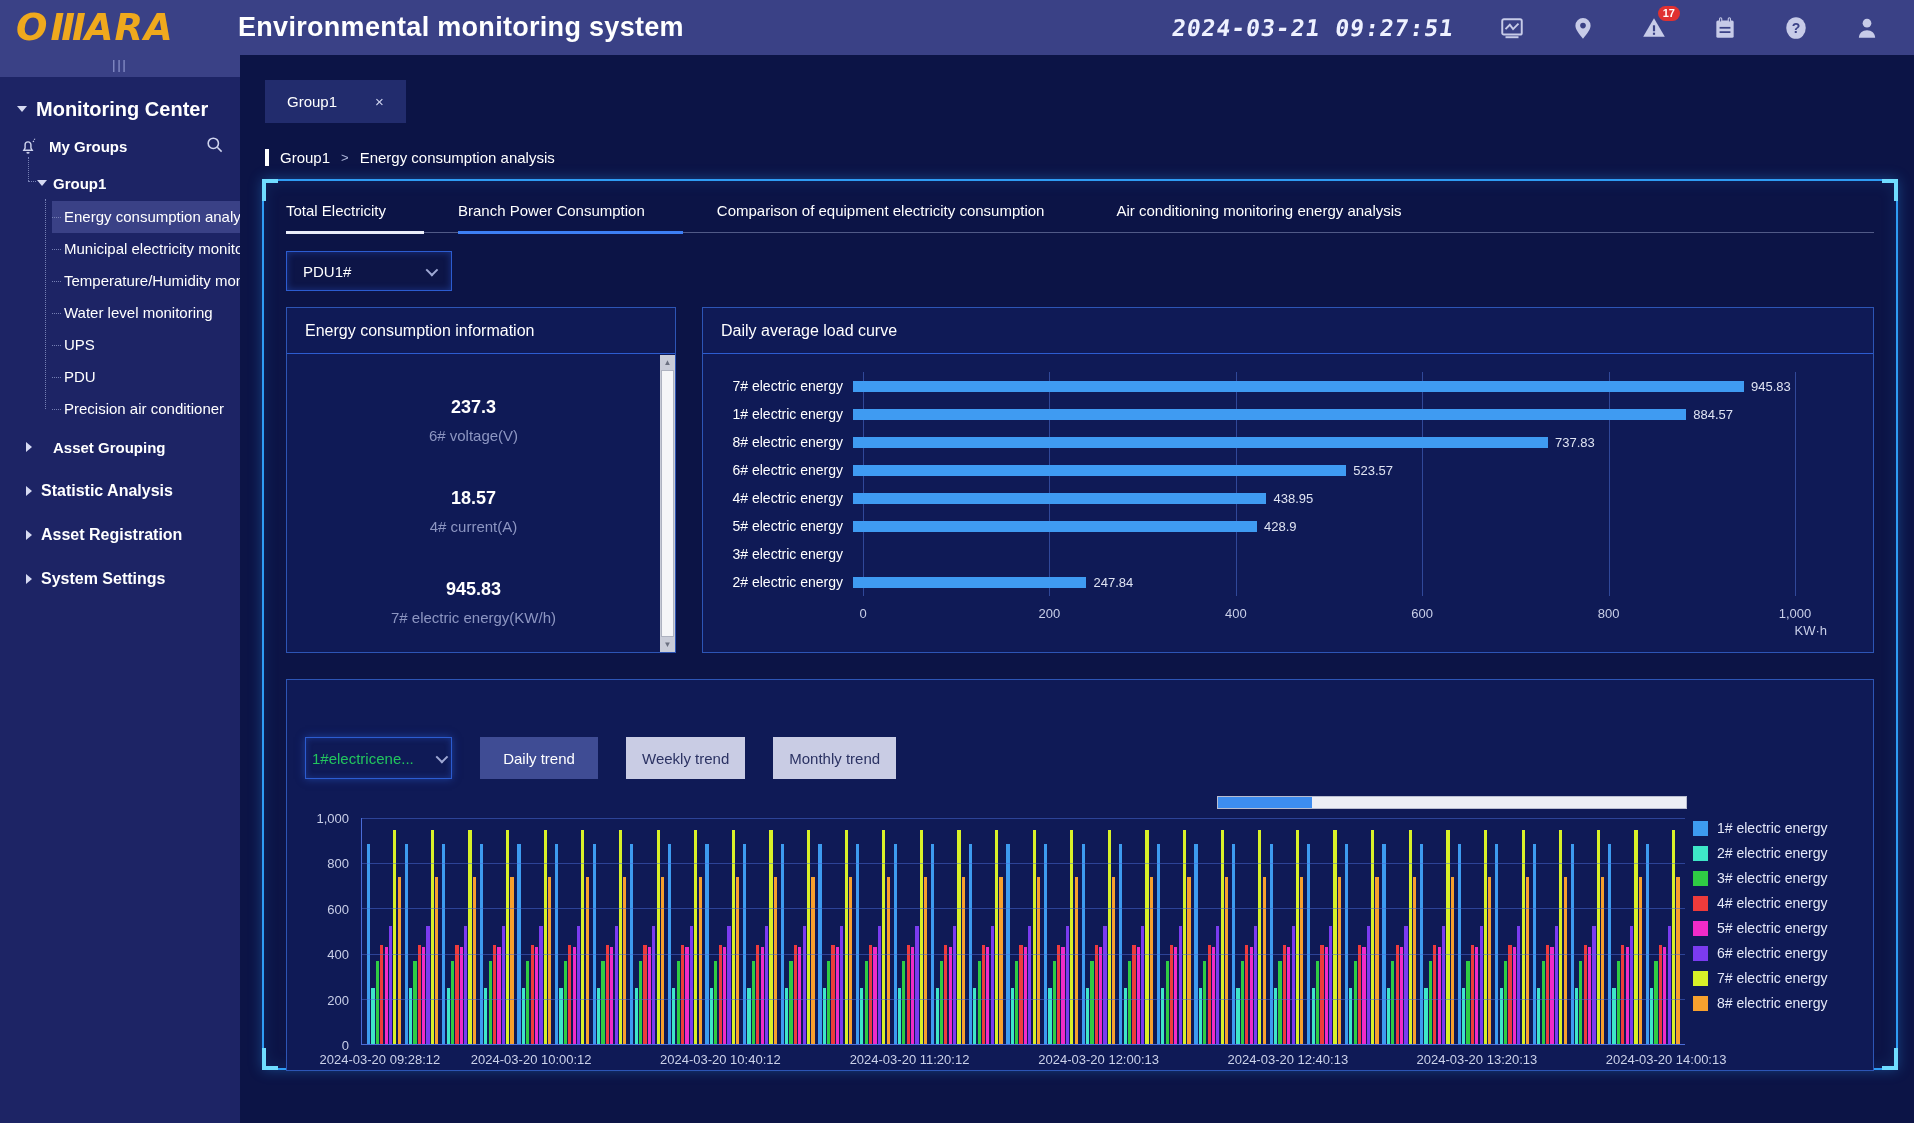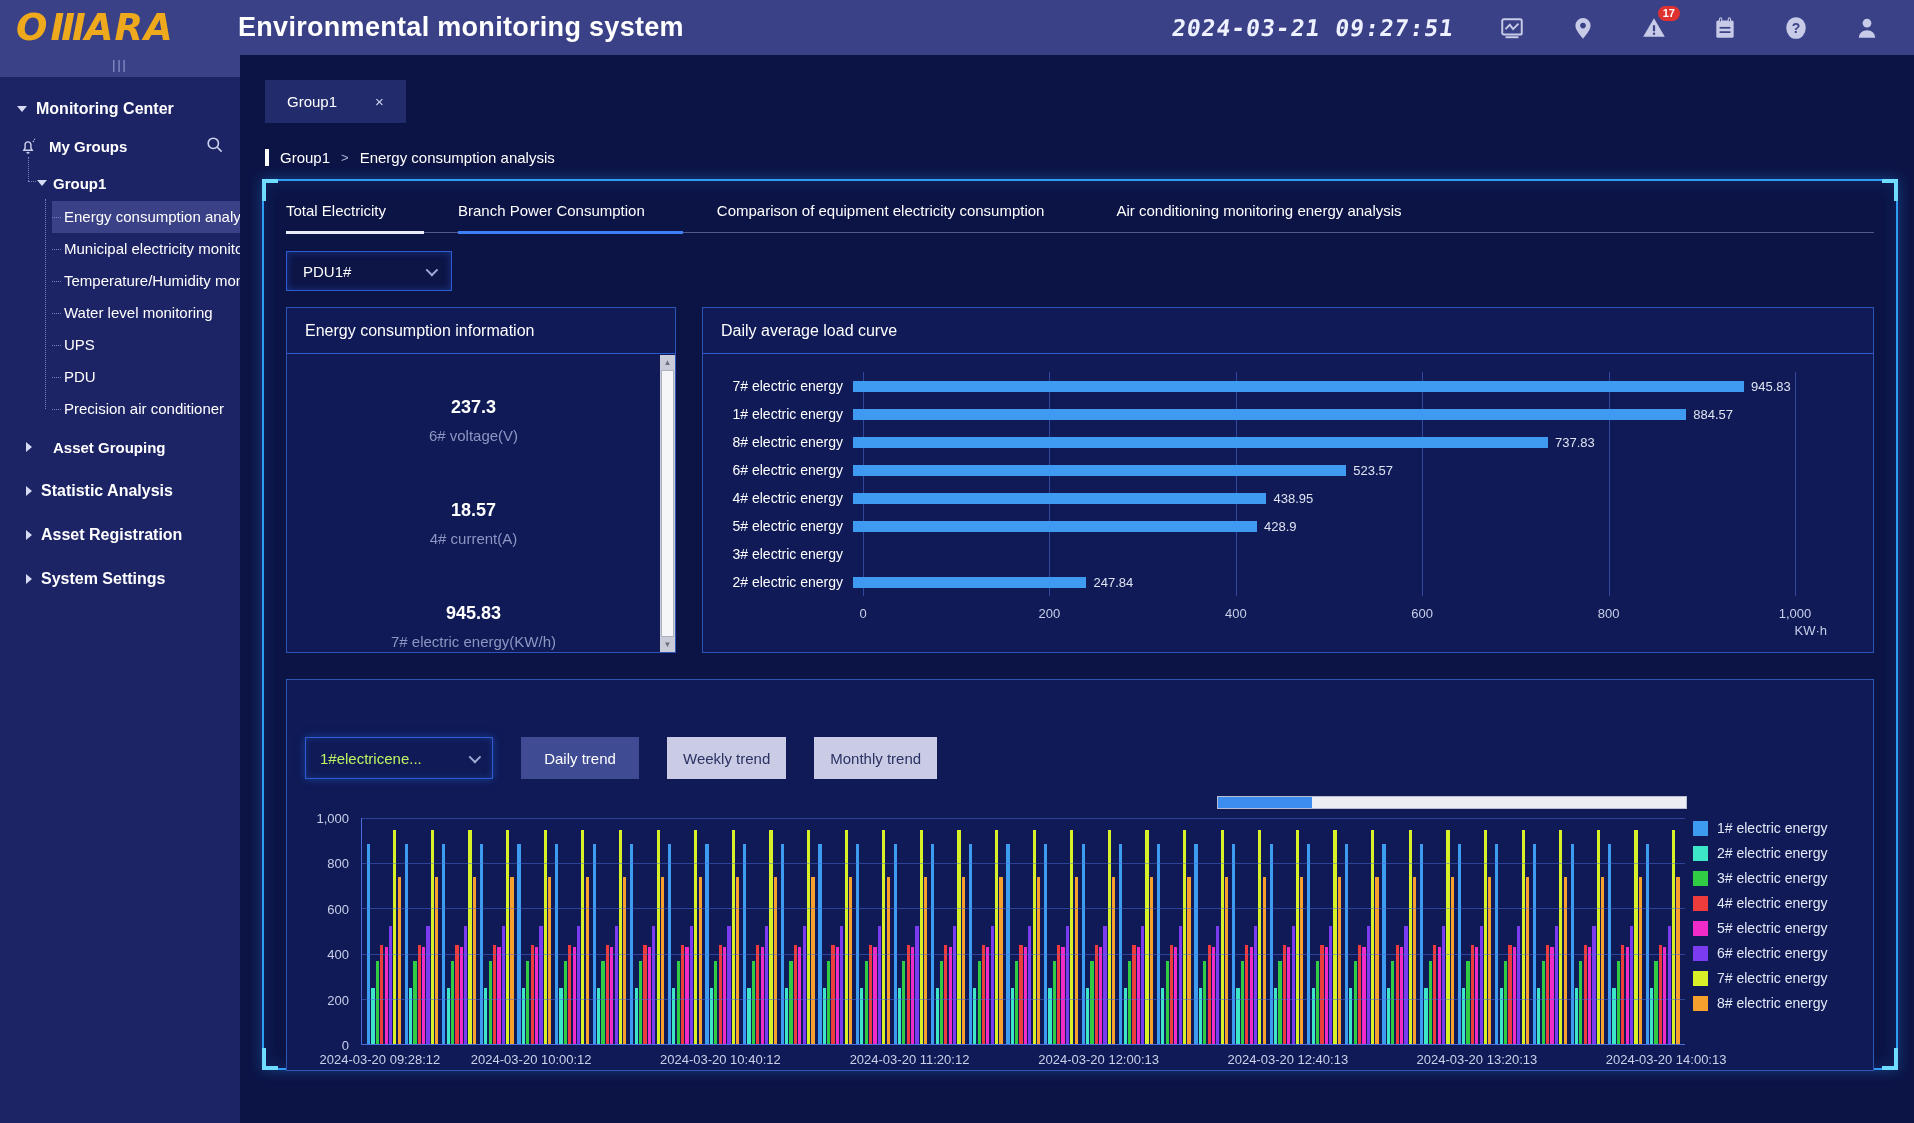--- a/index.html
+++ b/index.html
@@ -18,21 +18,21 @@
   .hicon svg { width:26px; height:26px; }
   .badge { position:absolute; top:-8px; right:-13px; background:#e03131; color:#fff; font-size:11px; line-height:15px; border-radius:9px; padding:0 5px; font-weight:bold; }
 
   
   .side { position:absolute; left:0; top:55px; width:240px; bottom:0; background:#1d2465; color:#fff; overflow:hidden; }
   .grip { height:22px; background:#3a4186; text-align:center; color:#9aa2d8; font-size:12px; line-height:20px; letter-spacing:2px; cursor:pointer; }
   .snav { padding-top:14px; font-size:15px; white-space:nowrap; }
   .srow { display:flex; align-items:center; cursor:pointer; }
   .car-d { width:0; height:0; border-left:5px solid transparent; border-right:5px solid transparent; border-top:6px solid #d6daf2; flex:none; }
   .car-r { width:0; height:0; border-top:5px solid transparent; border-bottom:5px solid transparent; border-left:6px solid #d6daf2; flex:none; }
-  .mc { height:36px; padding-left:17px; gap:9px; font-weight:bold; font-size:16px; }
+  .mc { height:36px; padding-left:17px; gap:9px; font-weight:bold; font-size:20px; }
   .mygroups { height:38px; padding-left:18px; gap:11px; font-weight:bold; }
   .mygroups .sicon { width:20px; height:20px; }
   .mygroups .srch { margin-left:auto; margin-right:16px; }
   .g1row { height:36px; padding-left:37px; gap:6px; font-weight:bold; position:relative; }
   .g1row::before { content:""; position:absolute; left:28px; top:-8px; height:24px; border-left:1px dotted #7680b4; }
   .g1row::after { content:""; position:absolute; left:28px; top:16px; width:8px; border-top:1px dotted #7680b4; }
   .tree { position:relative; }
   .tree::before { content:""; position:absolute; left:45px; top:-2px; bottom:16px; border-left:1px dotted #7680b4; }
   .titem { position:relative; height:32px; line-height:32px; margin-left:52px; padding-left:12px; overflow:hidden; cursor:pointer; }
   .titem::before { content:""; position:absolute; left:-7px; top:16px; width:16px; border-top:1px dotted #7680b4; }
@@ -63,21 +63,21 @@
   .vtab--active::after { background:#3d7ff5; }
 
   .dev-select { margin:18px 22px 0; width:166px; height:40px; border:1px solid #2c5cd0; background:rgba(13,22,72,.5); display:flex; align-items:center; padding:0 16px; color:#fff; font-size:15px; cursor:pointer; box-shadow:inset 0 0 7px rgba(44,92,208,.45); }
   .chev { margin-left:auto; width:9px; height:9px; border-right:2px solid #9fa8d4; border-bottom:2px solid #9fa8d4; transform:rotate(45deg) translateY(-2px); }
 
   .panel-row { margin:16px 22px 0; display:flex; gap:26px; height:346px; }
   .panel { border:1px solid #2d55b5; background:#0f1a56; }
   .p-hd { height:46px; display:flex; align-items:center; padding:0 18px; font-size:16px; color:#fff; border-bottom:1px solid #2c5cd0; }
 
   .info { width:390px; position:relative; }
-  .info-body { position:absolute; top:47px; left:0; right:15px; bottom:0; display:flex; flex-direction:column; align-items:center; padding-top:42px; gap:56px; }
+  .info-body { position:absolute; top:47px; left:0; right:15px; bottom:0; display:flex; flex-direction:column; align-items:center; padding-top:42px; gap:44px; }
   .stat { text-align:center; }
   .stat .v { font-size:18px; font-weight:bold; color:#fff; }
   .stat .l { margin-top:9px; font-size:15px; color:#8d96c2; }
   .sbar { position:absolute; top:47px; right:0; bottom:0; width:15px; background:#c9ccd8; cursor:pointer; }
   .sarr { position:absolute; left:0; right:0; height:15px; color:#6b7080; font-size:8px; text-align:center; line-height:15px; cursor:pointer; }
   .sarr.dn { bottom:0; }
   .sthumb { position:absolute; left:1px; right:1px; top:15px; bottom:15px; background:#f6f6f8; border:1px solid #aeb2c0; cursor:grab; }
 
   .daily { flex:1; position:relative; }
   .dal-grid { position:absolute; left:160px; right:78px; top:64px; bottom:56px; }
@@ -88,21 +88,21 @@
   .dtrack { flex:1; position:relative; height:11px; }
   .dbar { position:absolute; left:0; top:0; bottom:0; background:#3f9bf2; }
   .dval { position:absolute; top:50%; transform:translateY(-50%); padding-left:7px; font-size:13px; color:#dfe3f2; white-space:nowrap; }
   .dal-xticks { position:absolute; left:160px; right:78px; bottom:30px; height:16px; font-size:13px; color:#c9cfe8; }
   .dal-xticks span { position:absolute; transform:translateX(-50%); }
   .dal-unit { position:absolute; right:46px; bottom:14px; font-size:13px; color:#c9cfe8; }
 
   .hist { margin:26px 22px 0; height:392px; border:1px solid #2d55b5; background:#0f1a56; position:relative; }
   .hist .p-hd { height:40px; }
   .controls { position:absolute; left:18px; top:56px; display:flex; gap:28px; align-items:center; height:44px; }
-  .h-select { width:188px; height:42px; border:1px solid #2c5cd0; display:flex; align-items:center; padding:0 14px; color:#bef264; font-size:15px; cursor:pointer; box-shadow:0 0 8px rgba(44,92,208,.55), inset 0 0 6px rgba(44,92,208,.4); }
+  .h-select { width:147px; height:42px; border:1px solid #2c5cd0; display:flex; align-items:center; padding:0 6px; color:#22c55e; font-size:15px; cursor:pointer; box-shadow:0 0 8px rgba(44,92,208,.55), inset 0 0 6px rgba(44,92,208,.4); }
   .tbtn { min-width:118px; height:42px; display:flex; align-items:center; justify-content:center; font-size:15px; cursor:pointer; padding:0 16px; }
   .tbtn--on  { background:#3f4c94; color:#fff; }
   .tbtn--off { background:#c9cce4; color:#2b3263; }
 
   .h-chart { position:absolute; left:18px; right:18px; top:116px; bottom:12px; }
   .h-plot { position:absolute; left:56px; right:170px; top:22px; height:227px; border-left:1px solid #4a6cd8; border-bottom:1px solid #4a6cd8; }
   .hline { position:absolute; left:0; right:0; height:1px; background:rgba(74,108,216,.5); }
   .h-ylab { position:absolute; left:0; top:22px; width:50px; height:227px; font-size:13px; color:#c9cfe8; }
   .h-ylab span { position:absolute; right:6px; transform:translateY(-50%); }
   .h-bars { position:absolute; left:0; right:0; top:0; bottom:0; display:flex; justify-content:space-between; align-items:flex-end; padding:0 5px; }

